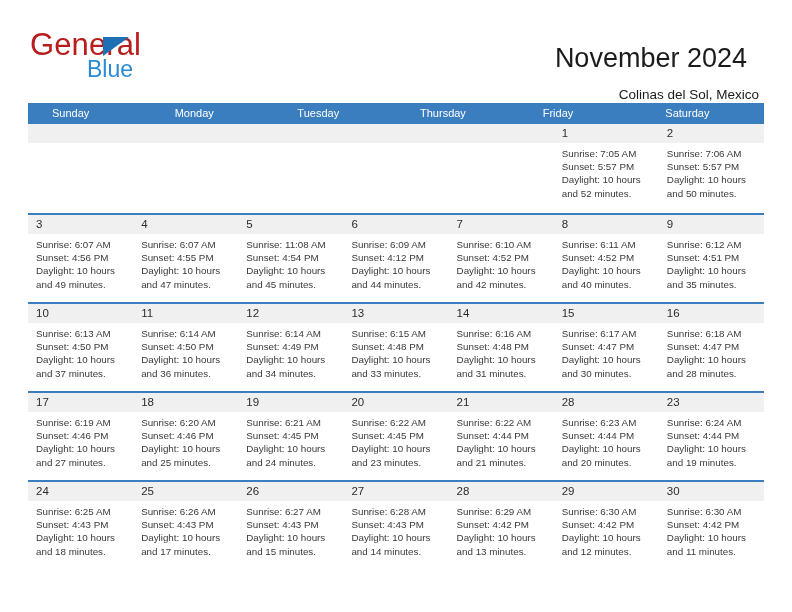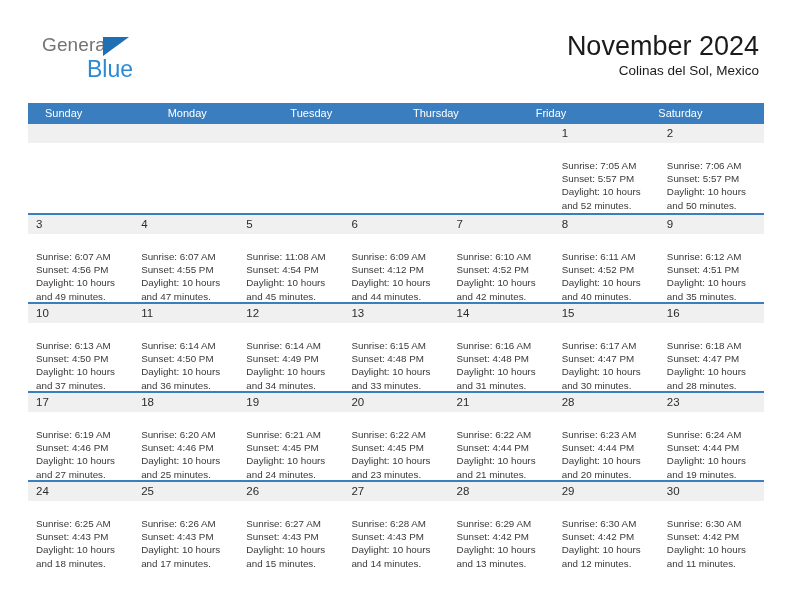--- a/index.html
+++ b/index.html
@@ -31,25 +31,25 @@
   }
   .logo {
     position: absolute;
     left: 30px;
     top: 32px;
     width: 220px;
     height: 56px;
   }
   .logo-general {
     position: absolute;
-    left: 12px;
+    left: 0;
     top: 0;
-    font-size: 19px;
+    font-size: 31px;
     letter-spacing: 0.1px;
-    color: #737373;
+    color: #b91c1c;
     font-family: "Liberation Sans", sans-serif;
     line-height: 26px;
   }
   .logo-tri {
     position: absolute;
     left: 73px;
     top: 5px;
     width: 0;
     height: 0;
     border-left: 26px solid #1f6fb5;
@@ -68,21 +68,21 @@
     right: 33px;
     top: 30px;
     text-align: right;
   }
   .cal-title {
     font-size: 27px;
     color: #1b1b1b;
     line-height: 32px;
     white-space: nowrap;
     font-weight: normal;
-    margin: 0;
+    margin: 12px;
   }
   .cal-sub {
     font-size: 13.5px;
     color: #1b1b1b;
     line-height: 18px;
     white-space: nowrap;
   }
 
   
   .calendar {
@@ -95,21 +95,21 @@
     display: flex;
     width: 736px;
     height: 21px;
     background: #3a7ebf;
   }
   .dow {
     flex: 1 1 0;
     color: #ffffff;
     font-size: 11px;
     line-height: 21px;
-    padding-left: 17px;
+    padding-left: 24px;
     box-sizing: border-box;
     overflow: hidden;
     white-space: nowrap;
   }
   .week {
     display: flex;
     width: 736px;
     height: 89px;
     border-top: 2px solid #3a7ebf;
     box-sizing: border-box;
@@ -131,21 +131,21 @@
     box-sizing: border-box;
   }
   .daynum {
     font-size: 11.5px;
     color: #2c2c2c;
     line-height: 19px;
     padding-left: 8px;
     display: block;
   }
   .cell-body {
-    padding: 16px 6px 0 8px;
+    padding: 4px 6px 0 8px;
   }
   .cell-line {
     font-size: 9.8px;
     line-height: 13.2px;
     color: #3a3a3a;
     white-space: nowrap;
   }
   .cell.empty .daynum-band {
     background: #f0f0f0;
   }

